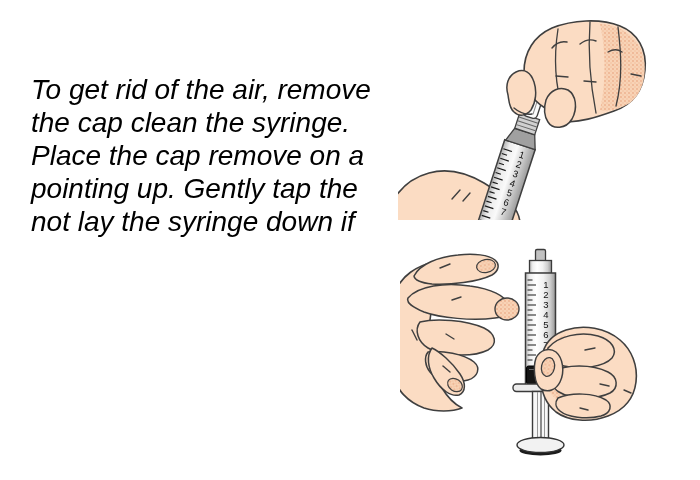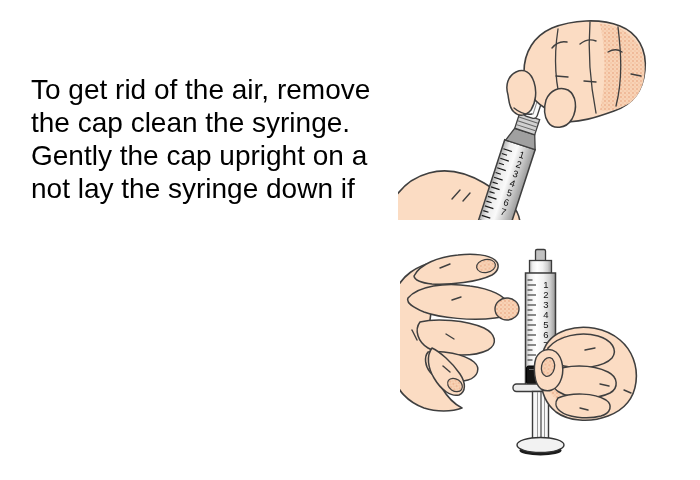--- a/index.html
+++ b/index.html
@@ -1,36 +1,37 @@
 <!DOCTYPE html>
 <html><head>
 <meta charset="utf-8">
 <style>
   html,body{margin:0;padding:0;background:#fff;}
   .page{position:relative;width:700px;height:480px;background:#ffffff;overflow:hidden;
         font-family:"Liberation Sans",sans-serif;}
   .text-block{position:absolute;left:31px;top:73px;color:#000;font-size:28px;line-height:33px;}
-  .line{white-space:pre;}
+  .line{white-space:pre;font-style:italic;}
   svg{position:absolute;}
   .num{font-family:"Liberation Sans",sans-serif;font-size:9.5px;fill:#111;text-anchor:middle;}
   .outl{stroke:#3F3F3F;stroke-linejoin:round;stroke-linecap:round;}
   .skin{fill:#FBDCC3;}
   .crease{fill:none;stroke:#3F3F3F;stroke-width:1.4;stroke-linecap:round;}
   .tick{stroke:#1a1a1a;stroke-width:1.2;}
   .sep{fill:none;stroke:#3F3F3F;stroke-width:1.3;stroke-linecap:round;}
 </style>
 </head>
 <body>
 
 <div class="page">
 
   <div class="text-block">
     <div class="line">To get rid of the air, remove</div>
     <div class="line">the cap clean the syringe.</div>
-    <div class="line">Gently the cap upright on a</div>
+    <div class="line">Place the cap remove on a</div>
+    <div class="line">pointing up. Gently tap the</div>
     <div class="line">not lay the syringe down if</div>
   </div>
 
   <svg style="left:398px;top:5px" width="300" height="215" viewBox="398 5 300 215">
     <defs>
       <pattern id="stip" width="4" height="4" patternUnits="userSpaceOnUse">
         <rect width="4" height="4" fill="#F8D3B6"></rect>
         <circle cx="1" cy="1" r="0.9" fill="#EDAF8C"></circle>
         <circle cx="3" cy="3" r="0.7" fill="#F0BA97"></circle>
       </pattern>

